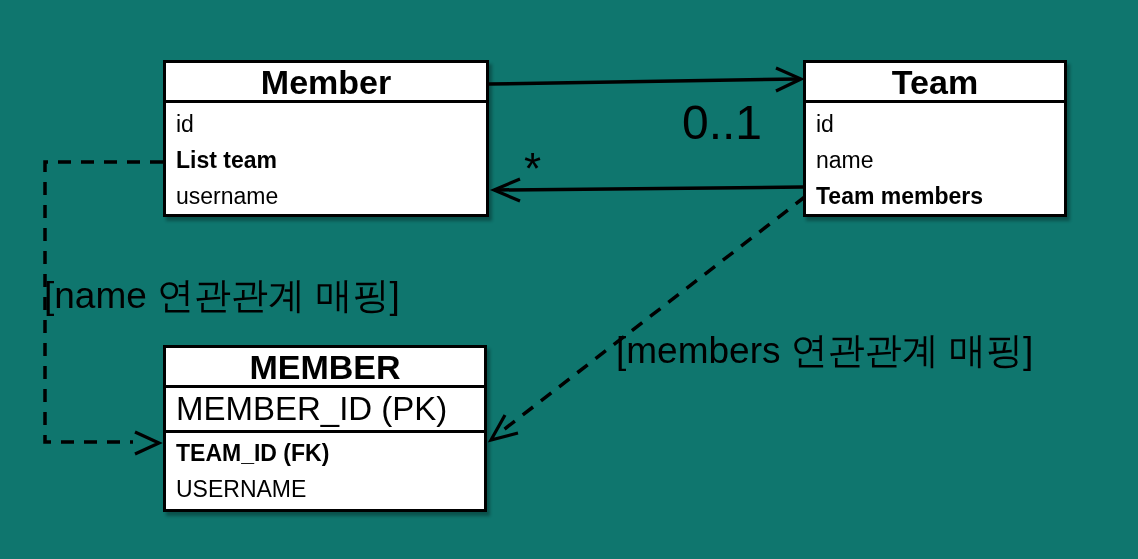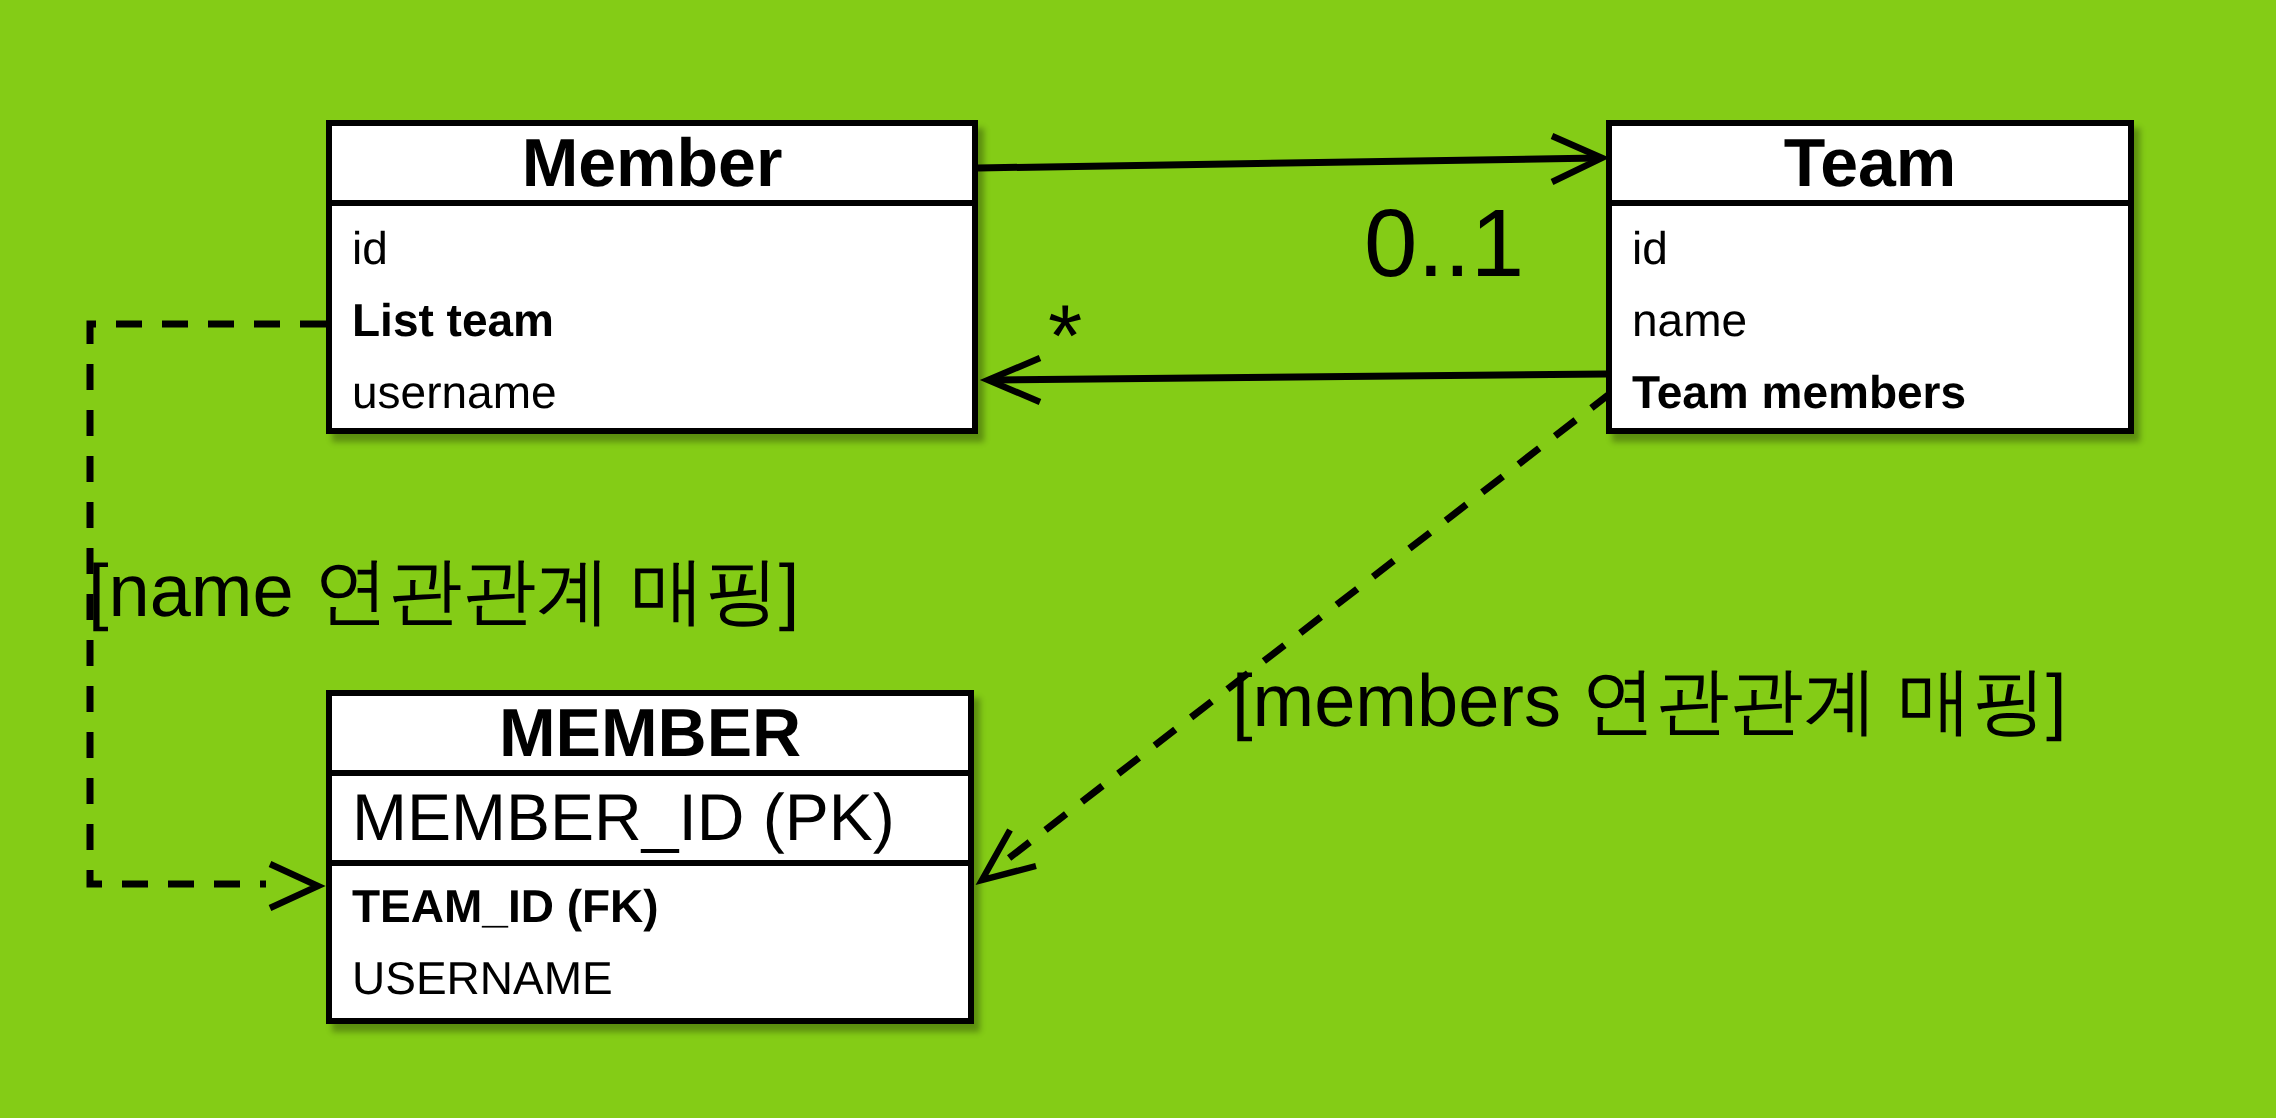--- a/index.html
+++ b/index.html
@@ -4,21 +4,21 @@
 <style>
   html, body {
     margin: 0;
     padding: 0;
     background: #ffffff;
   }
   .stage {
     position: relative;
     width: 1138px;
     height: 559px;
-    background: #84cc16;
+    background: #0f766e;
     font-family: "Liberation Sans", sans-serif;
     color: #000000;
     overflow: hidden;
   }
   .connectors {
     position: absolute;
     left: 0;
     top: 0;
     width: 1138px;
     height: 559px;

